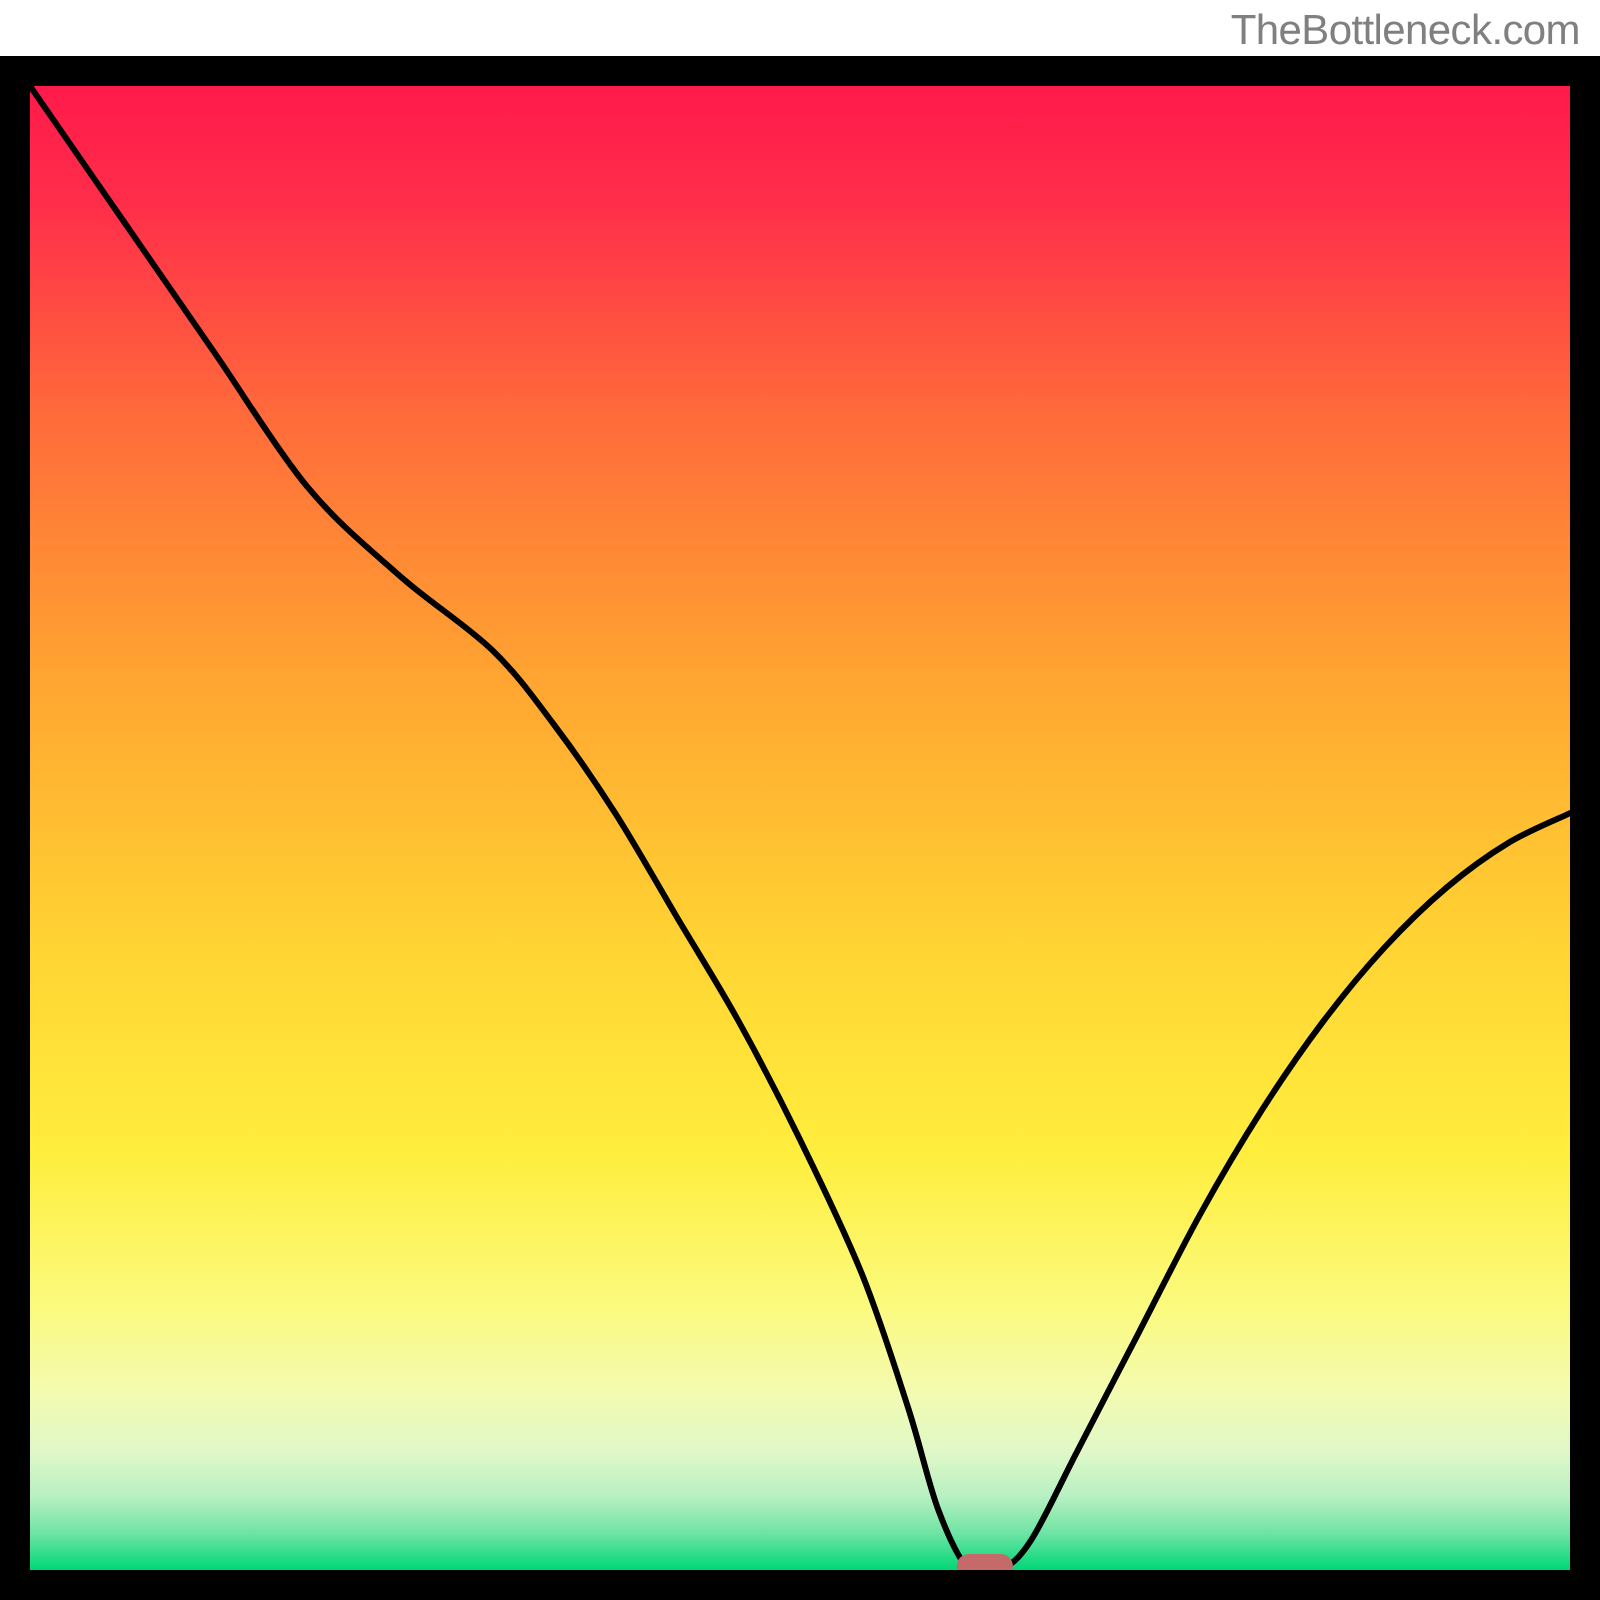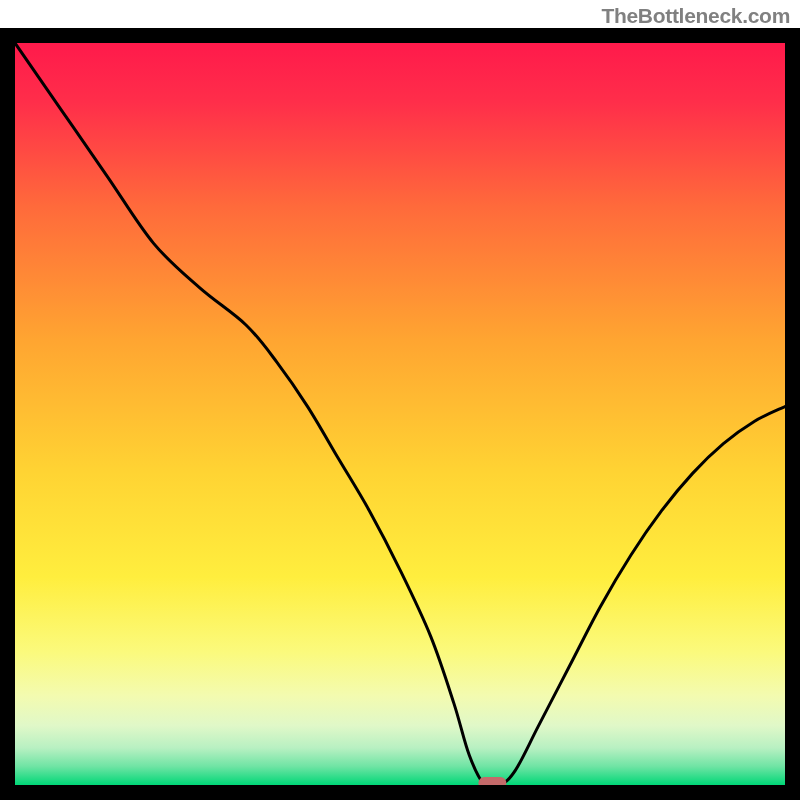--- a/index.html
+++ b/index.html
@@ -13,21 +13,21 @@
     width: 800px;
     height: 800px;
   }
   .watermark {
     position: absolute;
     top: 4px;
     right: 10px;
     color: #808080;
     font-size: 21px;
     letter-spacing: -0.3px;
-    font-weight: 700;
+    font-weight: 400;
     z-index: 20;
   }
   .frame {
     position: absolute;
     left: 0;
     top: 28px;
     width: 800px;
     height: 772px;
     background: #000;
     box-sizing: border-box;

